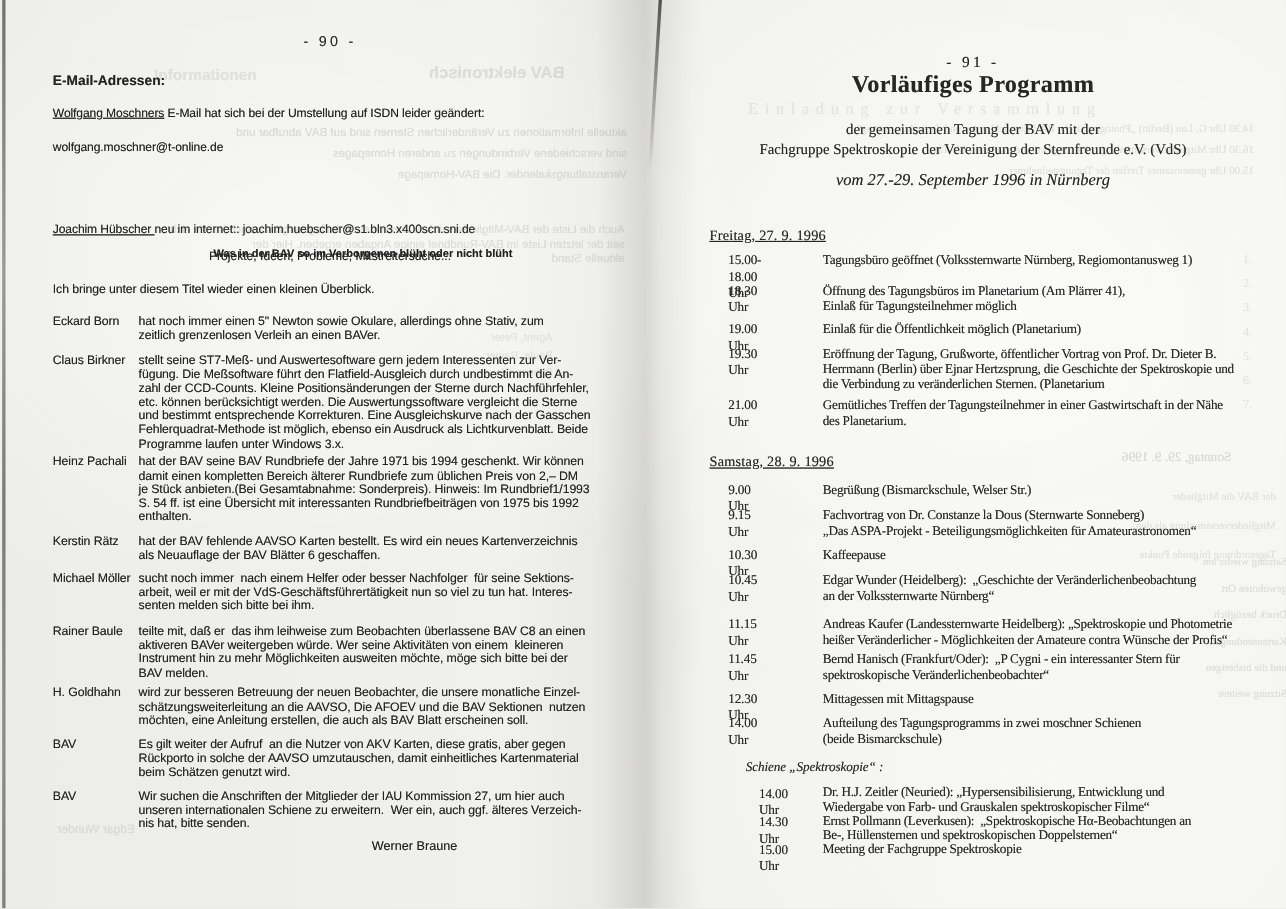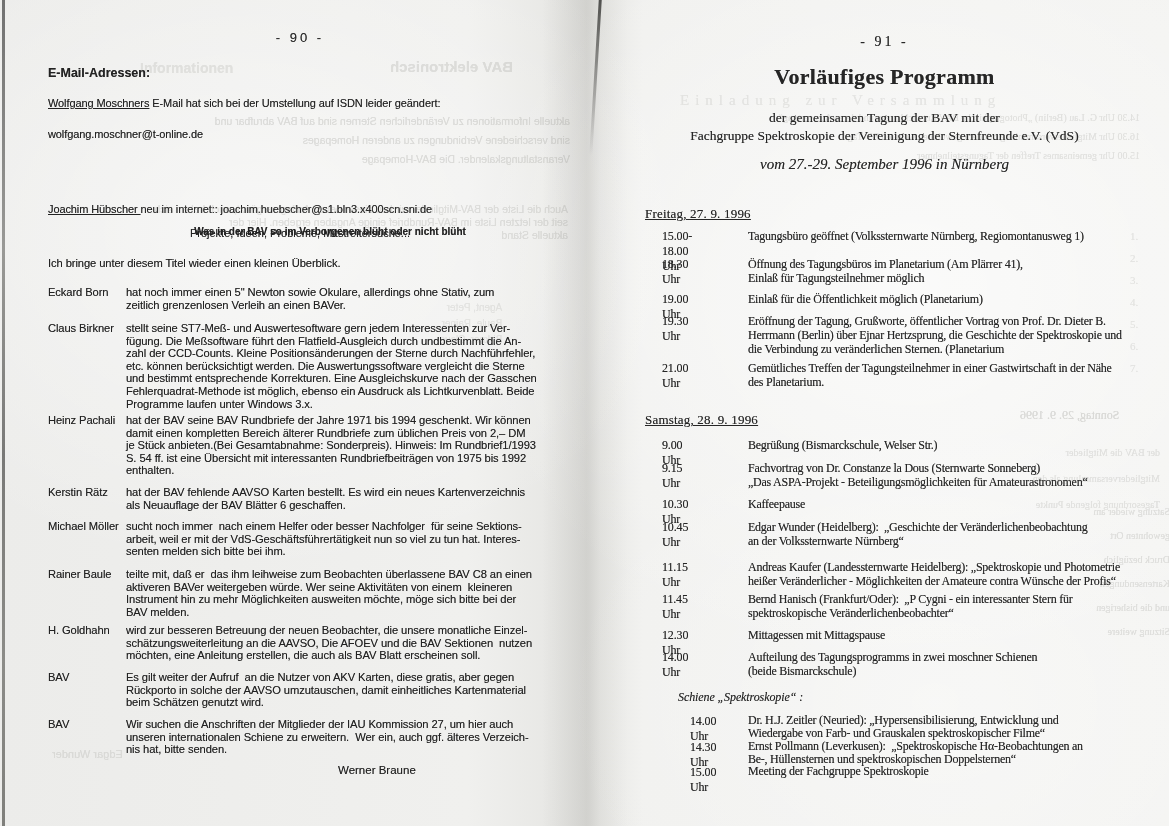--- a/index.html
+++ b/index.html
@@ -34,21 +34,21 @@
   .pl-h{font-size:12.5px;font-weight:bold;}
   .pl-body{font-size:11.2px;letter-spacing:-.1px;line-height:12.5px;}
   .pl-email{font-size:11px;letter-spacing:-.1px;}
   .lead-underline{text-decoration:underline;font-weight:normal;}
   .pl-title{top:226px;font-size:10px;font-weight:bold;margin-left:30px;}
   .pl-subtitle{top:227px;font-size:11px;}
   .entry-name{left:48px;width:76px;font-size:11.2px;letter-spacing:-.1px;}
   .entry-text{left:126px;font-size:11.2px;letter-spacing:-.1px;line-height:12.6px;}
 
   
-  .pr-pnum{top:34px;font-size:14px;letter-spacing:3px;}
+  .pr-pnum{top:50px;font-size:14px;letter-spacing:3px;}
   .pr-title{top:64px;font-size:22px;font-weight:bold;letter-spacing:.3px;}
   .pr-sub{font-size:13.5px;}
   .pr-date{top:156px;font-size:15px;font-style:italic;}
   .day-heading{font-size:13px;text-decoration:underline;letter-spacing:.2px;}
   .sched-time{left:62px;font-size:12px;letter-spacing:-.15px;}
   .sched-text{left:148px;font-size:12px;letter-spacing:-.25px;line-height:14px;}
   .track-heading{left:78px;font-size:12px;font-style:italic;letter-spacing:-.1px;}
   .track-time{left:90px;font-size:12px;letter-spacing:-.15px;}
   .track-text{left:148px;font-size:12px;letter-spacing:-.25px;line-height:12.6px;}
   .sig{font-size:11.5px;}

